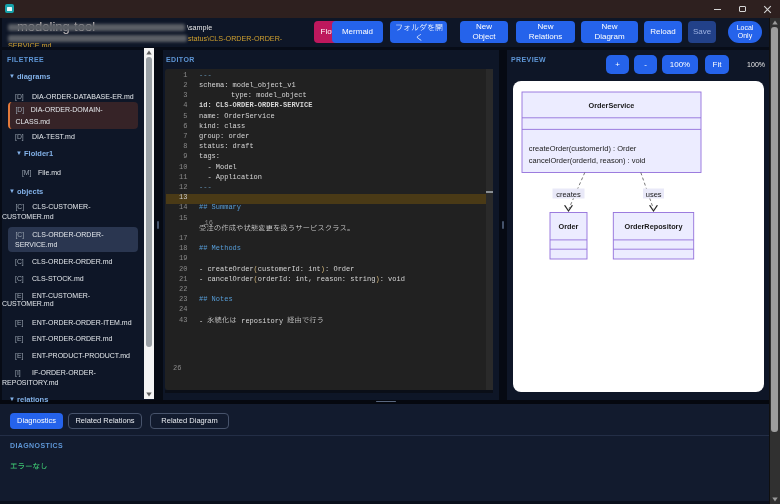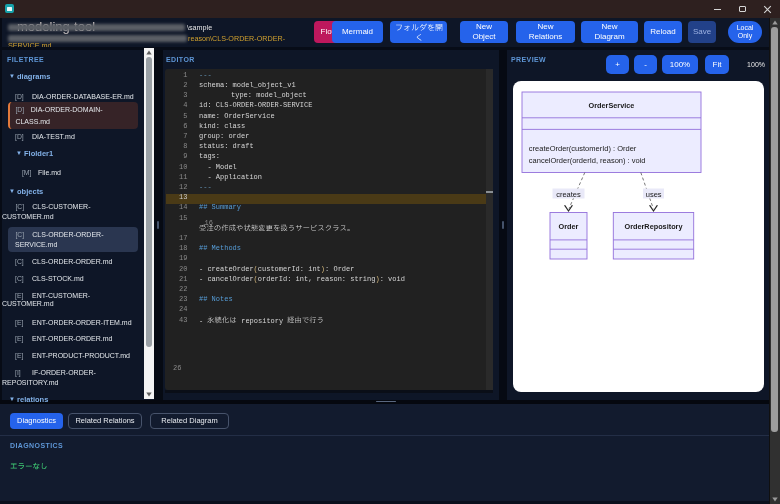--- a/index.html
+++ b/index.html
@@ -24,21 +24,21 @@
 <div class="abs" style="left:7px;top:6.5px;width:5px;height:4px;background:#e8f6f6;border-radius:0.5px;"></div>
 <div class="abs" style="left:17px;top:19px;font-size:13px;color:#ddd4d2;">modeling-tool</div>
 <div class="abs" style="left:713.5px;top:8.5px;width:7px;height:1.2px;background:#d6d6d6;"></div>
 <div class="abs" style="left:739px;top:5.5px;width:6.5px;height:6.5px;border:1.1px solid #d6d6d6;border-radius:1px;"></div>
 <svg class="abs" style="left:763px;top:4.5px;" width="9" height="9" viewBox="0 0 9 9">
 <path d="M1.2 1.2 L7.8 7.8 M7.8 1.2 L1.2 7.8" stroke="#d6d6d6" stroke-width="1.1"></path>
   </svg>
 <div class="abs" style="left:8px;top:24px;width:177px;height:6.5px;background:#5b5f66;border-radius:2px;filter:blur(1.7px);"></div>
 <div class="abs" style="left:187px;top:23px;font-size:7.2px;color:#e6e6e6;">\sample</div>
 <div class="abs" style="left:8px;top:35px;width:179px;height:6.5px;background:#5b5f66;border-radius:2px;filter:blur(1.7px);"></div>
-<div class="abs" style="left:188px;top:34px;font-size:7.2px;color:#cfa02f;">reason\CLS-ORDER-ORDER-</div>
+<div class="abs" style="left:188px;top:34px;font-size:7.2px;color:#cfa02f;">status\CLS-ORDER-ORDER-</div>
 <div class="abs" style="left:8px;top:40.5px;font-size:7.2px;color:#cfa02f;">SERVICE.md</div>
 <div class="btn" style="left:314px;width:30px;background:#be185d;">Flow</div>
 <div class="btn" style="left:332px;width:51px;">Mermaid</div>
 <div class="btn" style="left:390px;width:57px;flex-direction:column;">
     <svg style="vertical-align:-1.9px;" width="48.0" height="10.3" viewBox="0 -8.4 48.0 10.3">
       <path d="M1.1 -5.7H6.7Q6.6 -4.1 6.2 -3Q5.8 -1.8 4.9 -1.1Q4 -0.3 2.5 0.1L2.2 -0.5Q3.5 -0.8 4.3 -1.5Q5.1 -2.1 5.5 -3Q5.9 -3.9 6 -5.1H1.1Z M14.7 -3.8V-3.3H13.2V-0.1Q13.2 0.4 12.7 0.4H11.5L11.4 -0.1H12.7V-3.2Q12.4 -2.5 11.6 -1.7Q10.7 -0.9 9.6 -0.3L9.3 -0.8Q11.2 -1.8 12.3 -3.3H9.5V-3.8H12.7V-5H13.2V-3.8Z M23.5 -3.1Q23.1 -2 22.4 -1.1Q21.7 -0.3 20.8 0.1H20.3V-6.2H20.8V-0.6Q22.3 -1.3 23 -3.4ZM18.3 -6.1H18.9V-3.7Q18.9 -2.3 18.4 -1.4Q18 -0.5 17.1 0.2L16.7 -0.3Q17.5 -0.8 17.9 -1.6Q18.3 -2.4 18.3 -3.7Z M31.2 -6.8Q31.6 -6.1 31.9 -5.4L31.5 -5.2Q31.1 -6 30.8 -6.6ZM30.3 -6.5Q30.7 -5.7 31 -5.1L30.6 -5Q30.4 -3 29.2 -1.6Q28 -0.3 26 0.3L25.7 -0.2Q27.5 -0.7 28.6 -1.8Q27.7 -2.6 26.7 -3.2L27 -3.6Q28 -3 29 -2.2Q29.8 -3.3 30 -4.7H26.9Q26.5 -4.1 26.1 -3.7Q25.6 -3.2 25.1 -2.8L24.7 -3.2Q26.3 -4.4 27.1 -6.3L27.7 -6.2Q27.5 -5.7 27.2 -5.2H30.4Q30.2 -5.8 29.8 -6.3Z M38.9 -0.4 38.9 0.1Q38.4 0.2 37.8 0.2Q37.1 0.3 36.7 0.3Q35.5 0.3 35 -0Q34.4 -0.3 34.4 -1Q34.4 -1.6 35 -2.1Q35.5 -2.5 36.7 -2.9Q36.6 -3.3 36.4 -3.5Q36.2 -3.7 35.9 -3.7Q35.1 -3.7 34.1 -2.8Q33.8 -2.6 33.7 -2.4Q33.5 -2.2 33.2 -1.8L32.7 -2.1Q33.3 -2.8 33.7 -3.5Q34.1 -4.2 34.5 -5Q33.6 -5 32.8 -5.1L32.8 -5.6Q33.7 -5.5 34.7 -5.5Q34.9 -6.1 35 -6.5L35.6 -6.4Q35.5 -6.2 35.4 -6Q35.4 -5.9 35.4 -5.8Q35.3 -5.6 35.3 -5.5Q37 -5.6 38.4 -5.7L38.4 -5.2Q36.8 -5 35.1 -5Q34.6 -3.9 34.1 -3.2L34.2 -3.2Q34.6 -3.6 35.1 -3.9Q35.6 -4.2 36.1 -4.2Q36.5 -4.2 36.8 -3.9Q37.1 -3.6 37.2 -3.1Q38.1 -3.3 39.3 -3.5L39.4 -3Q38.1 -2.8 37.3 -2.5Q37.3 -1.6 37.2 -1L36.7 -1Q36.7 -1.7 36.7 -2.4Q35.8 -2.1 35.4 -1.7Q35 -1.4 35 -1Q35 -0.6 35.4 -0.4Q35.8 -0.2 36.7 -0.2Q37.7 -0.2 38.9 -0.4Z M40.7 -6.4H43.6V-3.8H41.2V0.5H40.7ZM44.3 -6.4H47.3V-0Q47.3 0.2 47.2 0.3Q47.1 0.4 46.8 0.4H45.7L45.6 -0H46.8V-3.8H44.3ZM41.2 -5.3H43.1V-6H41.2ZM44.8 -5.3H46.8V-6H44.8ZM41.2 -4.3H43.1V-4.9H41.2ZM44.8 -4.3H46.8V-4.9H44.8ZM46.2 -1.4H45V0.4H44.6V-1.4H43.3Q43.2 -0.8 43 -0.4Q42.7 0.1 42.3 0.5L41.9 0.1Q42.3 -0.2 42.5 -0.6Q42.8 -0.9 42.8 -1.4H41.7V-1.8H42.9V-2V-2.8H41.9V-3.3H46V-2.8H45V-1.8H46.2ZM43.3 -1.8H44.6V-2.8H43.3V-2Z" fill="#fff"></path>
     </svg>
     <svg style="vertical-align:-1.9px;" width="8.0" height="10.3" viewBox="0 -8.4 8.0 10.3">
       <path d="M2.3 -2.5Q2.1 -2.7 1.9 -2.9Q1.8 -3 1.8 -3.3Q1.8 -3.7 2.2 -4L5.7 -6.5L6 -6L2.7 -3.6Q2.6 -3.5 2.5 -3.4Q2.5 -3.4 2.5 -3.3Q2.5 -3.2 2.5 -3.1Q2.6 -3 2.7 -2.9L6.5 -0.1L6.1 0.4Z" fill="#fff"></path>
     </svg>
@@ -111,21 +111,21 @@
 <div class="abs" style="left:486px;top:69px;width:7px;height:321px;background:#2a2a2a;"></div>
 <div class="abs" style="left:165px;top:390px;width:328px;height:2.5px;background:#0a0e17;"></div>
 <div class="abs" style="left:486px;top:190.6px;width:7px;height:2.6px;background:#8a8f94;"></div>
 <div class="ln" style="left:165px;top:69.8px;width:22.5px;"><span class="no" style="color:#8a8a8a;">1</span></div>
 <div class="ln" style="left:199px;top:69.8px;color:#6796b8;">---</div>
 <div class="ln" style="left:165px;top:80.0px;width:22.5px;"><span class="no" style="color:#8a8a8a;">2</span></div>
 <div class="ln" style="left:199px;top:80.0px;color:#d6d6d6;">schema:&nbsp;model_object_v1</div>
 <div class="ln" style="left:165px;top:90.2px;width:22.5px;"><span class="no" style="color:#8a8a8a;">3</span></div>
 <div class="ln" style="left:199px;top:90.2px;color:#d6d6d6;margin-left:32px;">type:&nbsp;model_object</div>
 <div class="ln" style="left:165px;top:100.4px;width:22.5px;"><span class="no" style="color:#8a8a8a;">4</span></div>
-<div class="ln" style="left:199px;top:100.4px;color:#d6d6d6;">id:&nbsp;CLS-ORDER-ORDER-SERVICE</div>
+<div class="ln" style="left:199px;top:100.4px;color:#d6d6d6;font-weight:bold;">id:&nbsp;CLS-ORDER-ORDER-SERVICE</div>
 <div class="ln" style="left:165px;top:110.6px;width:22.5px;"><span class="no" style="color:#8a8a8a;">5</span></div>
 <div class="ln" style="left:199px;top:110.6px;color:#d6d6d6;">name:&nbsp;OrderService</div>
 <div class="ln" style="left:165px;top:120.8px;width:22.5px;"><span class="no" style="color:#8a8a8a;">6</span></div>
 <div class="ln" style="left:199px;top:120.8px;color:#d6d6d6;">kind:&nbsp;class</div>
 <div class="ln" style="left:165px;top:131.0px;width:22.5px;"><span class="no" style="color:#8a8a8a;">7</span></div>
 <div class="ln" style="left:199px;top:131.0px;color:#d6d6d6;">group:&nbsp;order</div>
 <div class="ln" style="left:165px;top:141.2px;width:22.5px;"><span class="no" style="color:#8a8a8a;">8</span></div>
 <div class="ln" style="left:199px;top:141.2px;color:#d6d6d6;">status:&nbsp;draft</div>
 <div class="ln" style="left:165px;top:151.4px;width:22.5px;"><span class="no" style="color:#8a8a8a;">9</span></div>
 <div class="ln" style="left:199px;top:151.4px;color:#d6d6d6;">tags:</div>

